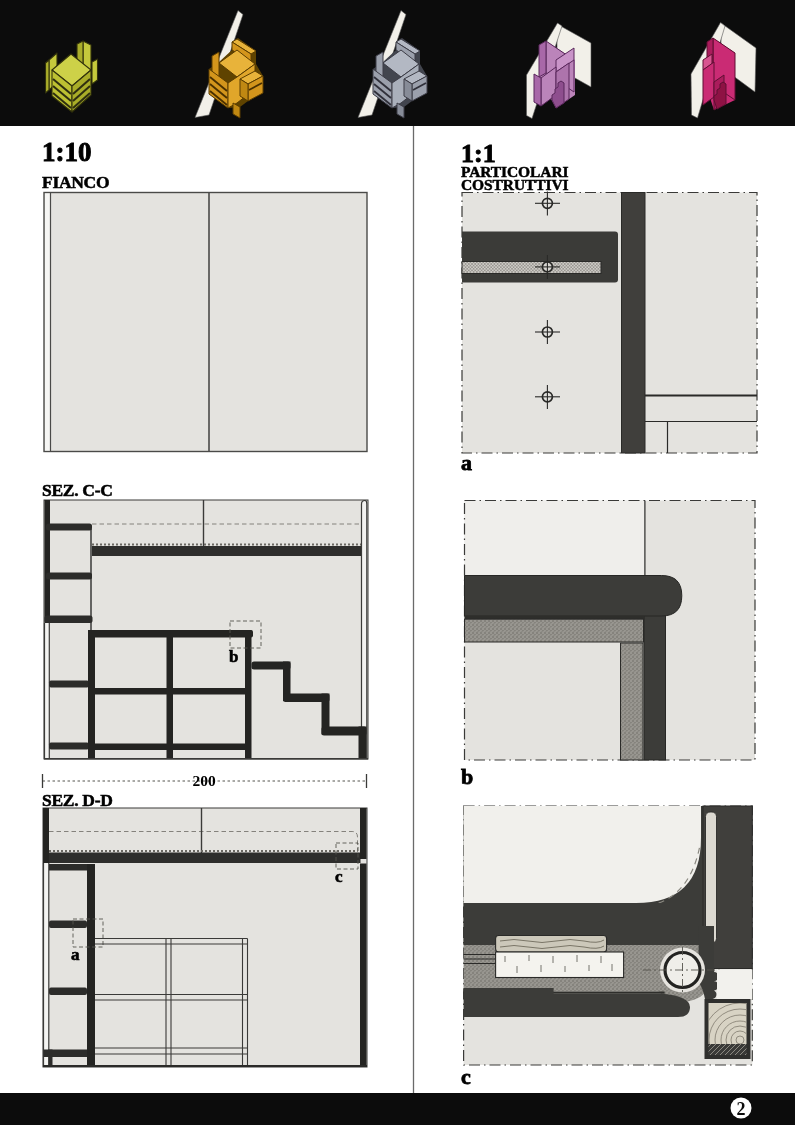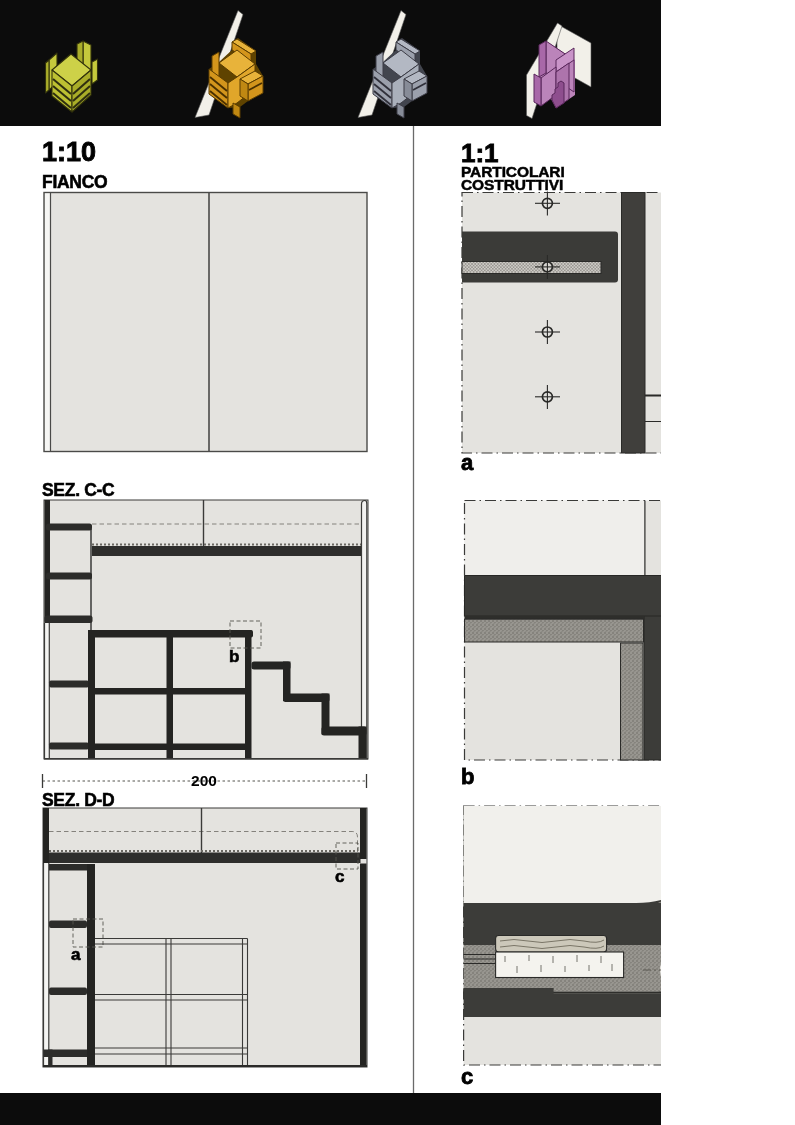--- a/index.html
+++ b/index.html
@@ -1,16 +1,16 @@
 <!DOCTYPE html>
 <html><head>
 <meta charset="utf-8">
 <style>
 html,body{margin:0;padding:0;background:#fff;}
-#page{position:relative;width:661px;height:1125px;background:#c4b5fd;font-family:Liberation Sans, sans-serif;overflow:hidden;}
+#page{position:relative;width:795px;height:1125px;background:#c4b5fd;font-family:Liberation Serif, serif;overflow:hidden;}
 svg{display:block;}
 </style>
 </head>
 <body>
 <div id="page">
 <svg width="795" height="1125" viewBox="0 0 795 1125">
 <defs>
 
 <pattern id="hatch" width="3.2" height="3.2" patternUnits="userSpaceOnUse">
 <rect width="3.2" height="3.2" fill="#cfcdc8"></rect>

